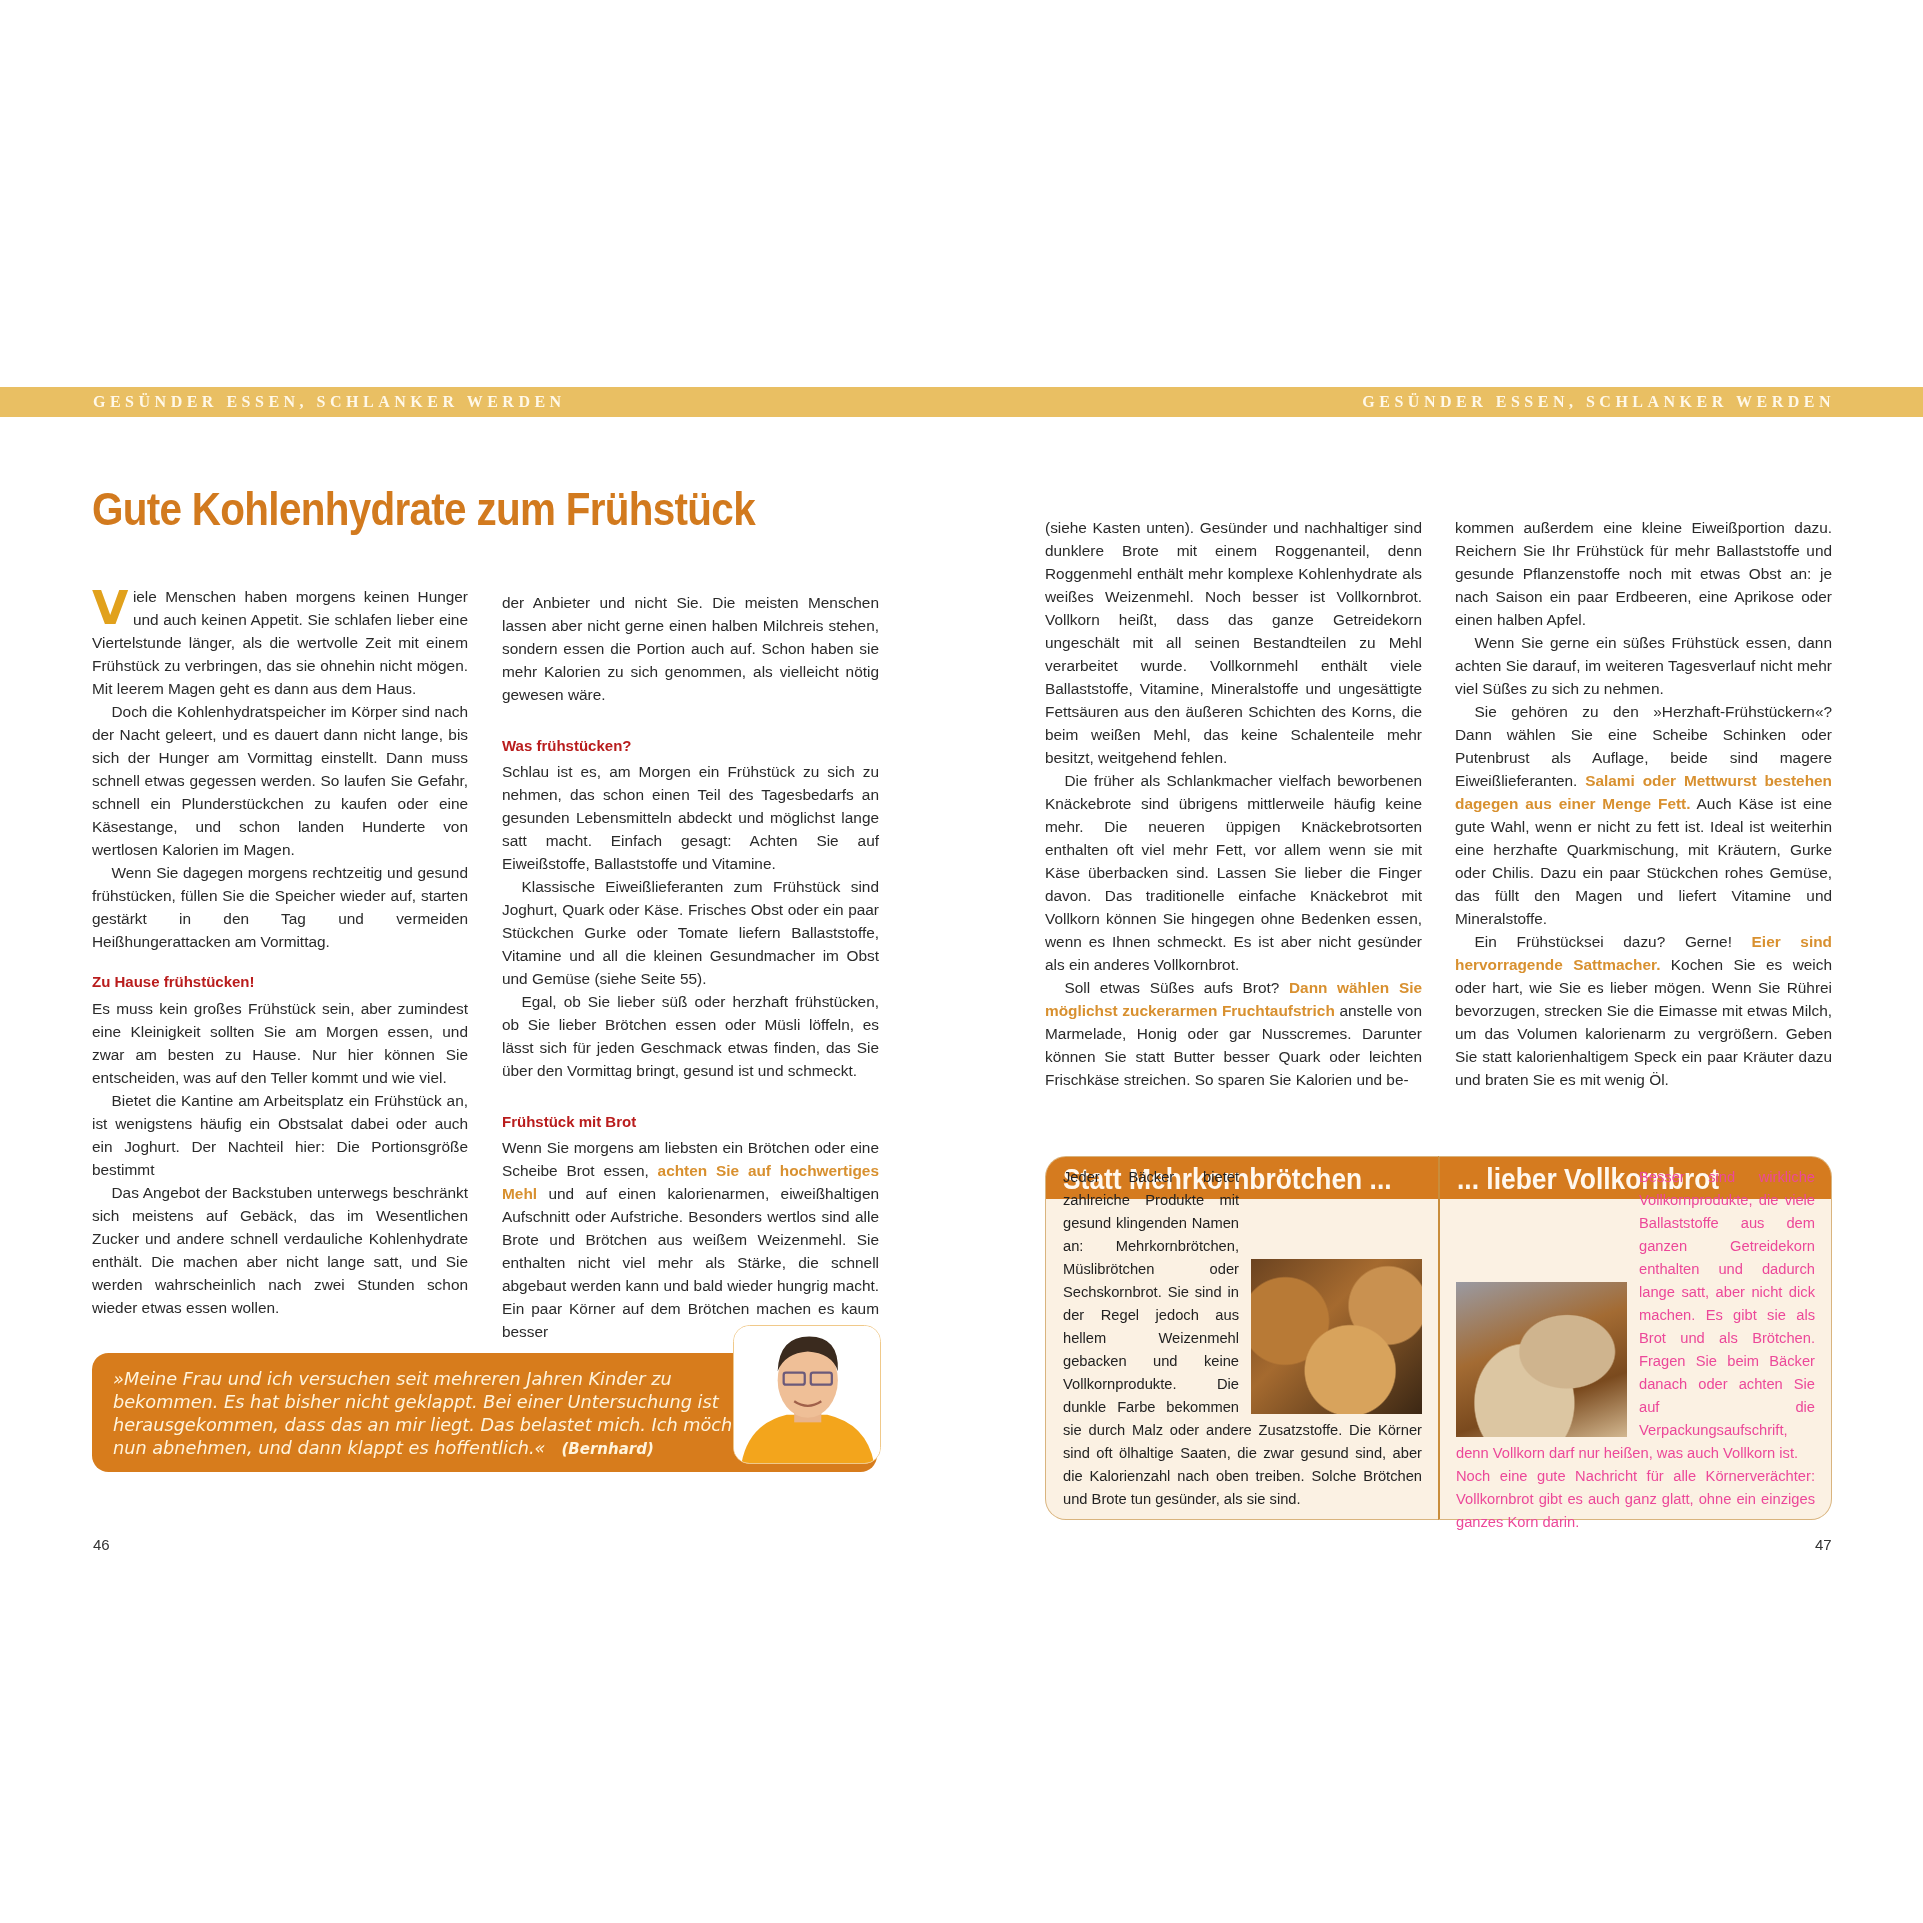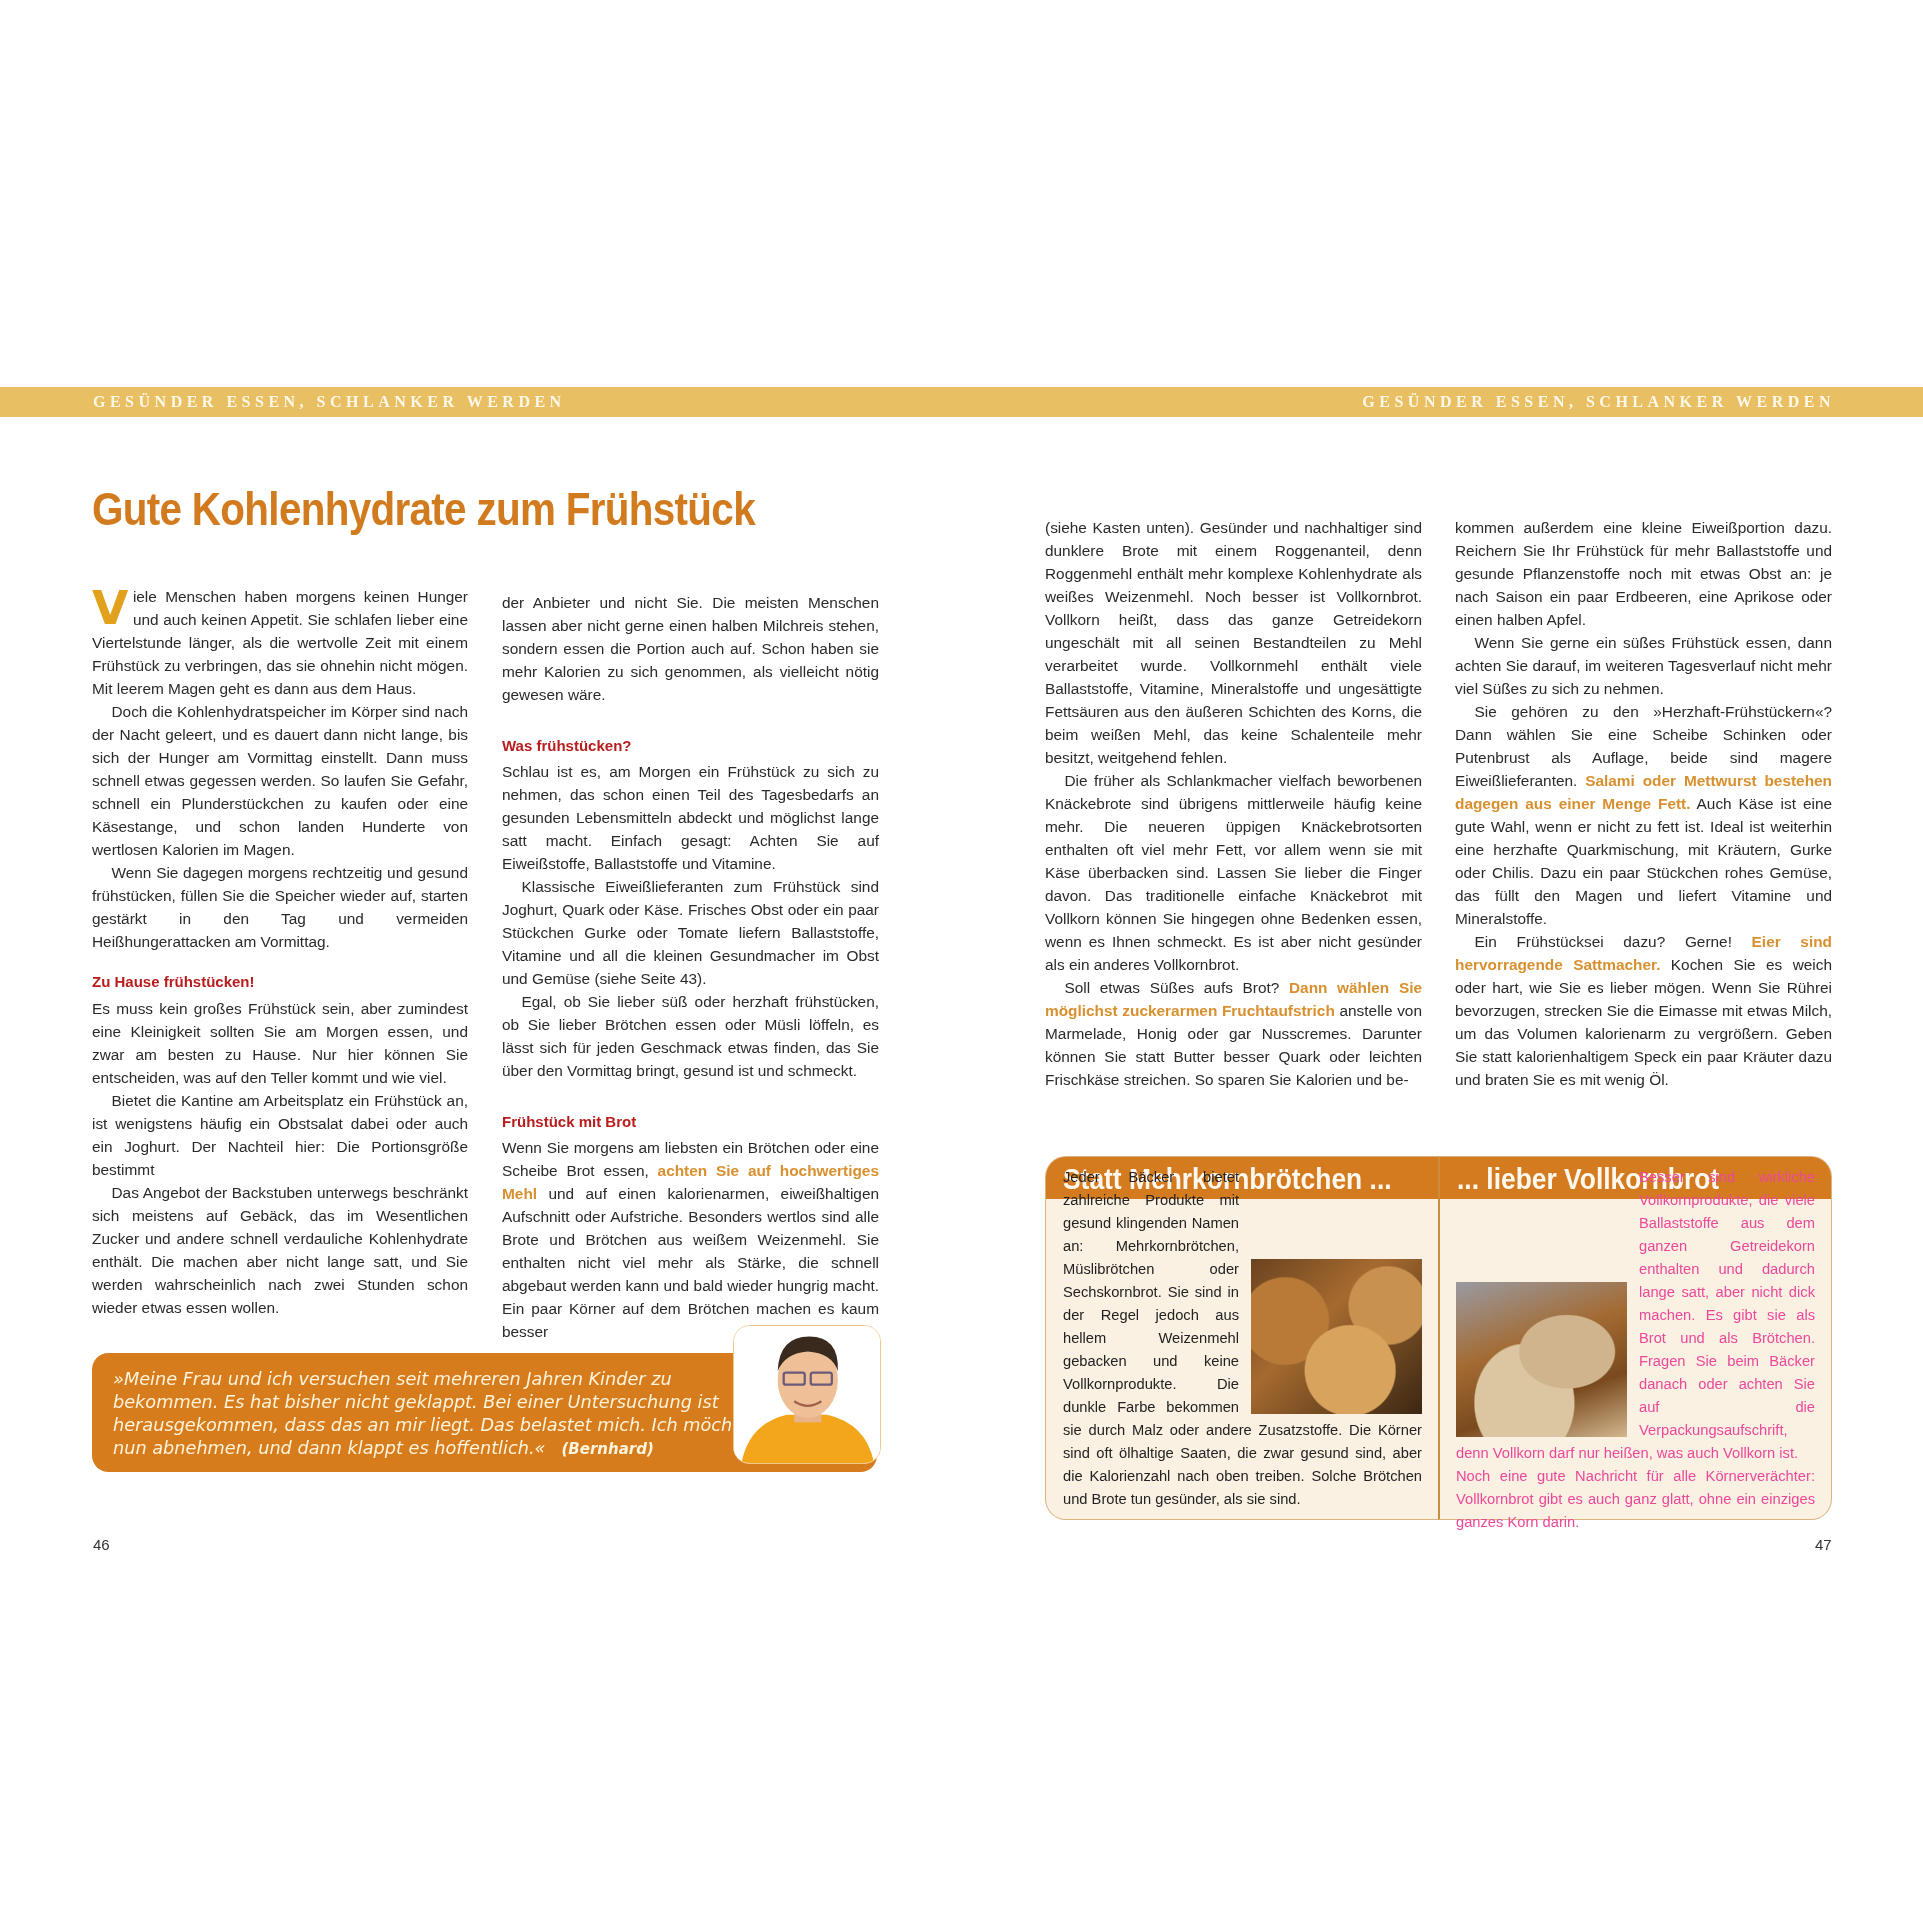--- a/index.html
+++ b/index.html
@@ -75,21 +75,21 @@
   <h3>Zu Hause frühstücken!</h3>
   <p class="noind">Es muss kein großes Frühstück sein, aber zumindest eine Kleinigkeit sollten Sie am Morgen essen, und zwar am besten zu Hause. Nur hier können Sie entscheiden, was auf den Teller kommt und wie viel.</p>
   <p>Bietet die Kantine am Arbeitsplatz ein Frühstück an, ist wenigstens häufig ein Obstsalat dabei oder auch ein Joghurt. Der Nachteil hier: Die Portionsgröße bestimmt</p>
   <p>Das Angebot der Backstuben unterwegs beschränkt sich meistens auf Gebäck, das im Wesentlichen Zucker und andere schnell verdauliche Kohlenhydrate enthält. Die machen aber nicht lange satt, und Sie werden wahrscheinlich nach zwei Stunden schon wieder etwas essen wollen.</p>
 </div>
 
 <div class="col c2">
   <p class="noind">der Anbieter und nicht Sie. Die meisten Menschen lassen aber nicht gerne einen halben Milchreis stehen, sondern essen die Portion auch auf. Schon haben sie mehr Kalorien zu sich genommen, als vielleicht nötig gewesen wäre.</p>
   <h3 style="margin-top:25.6px">Was frühstücken?</h3>
   <p class="noind">Schlau ist es, am Morgen ein Frühstück zu sich zu nehmen, das schon einen Teil des Tagesbedarfs an gesunden Lebensmitteln abdeckt und möglichst lange satt macht. Einfach gesagt: Achten Sie auf Eiweißstoffe, Ballaststoffe und Vitamine.</p>
-  <p>Klassische Eiweißlieferanten zum Frühstück sind Joghurt, Quark oder Käse. Frisches Obst oder ein paar Stückchen Gurke oder Tomate liefern Ballaststoffe, Vitamine und all die kleinen Gesundmacher im Obst und Gemüse (siehe Seite 43).</p>
+  <p>Klassische Eiweißlieferanten zum Frühstück sind Joghurt, Quark oder Käse. Frisches Obst oder ein paar Stückchen Gurke oder Tomate liefern Ballaststoffe, Vitamine und all die kleinen Gesundmacher im Obst und Gemüse (siehe Seite 55).</p>
   <p>Egal, ob Sie lieber süß oder herzhaft frühstücken, ob Sie lieber Brötchen essen oder Müsli löffeln, es lässt sich für jeden Geschmack etwas finden, das Sie über den Vormittag bringt, gesund ist und schmeckt.</p>
   <h3 style="margin-top:25.6px">Frühstück mit Brot</h3>
   <p class="noind"><span>Wenn Sie morgens am liebsten ein Brötchen oder eine Scheibe Brot essen, </span><span class="hl">achten Sie auf hochwertiges Mehl</span><span> und auf einen kalorienarmen, eiweißhaltigen Aufschnitt oder Aufstriche. Besonders wertlos sind alle Brote und Brötchen aus weißem Weizenmehl. Sie enthalten nicht viel mehr als Stärke, die schnell abgebaut werden kann und bald wieder hungrig macht. Ein paar Körner auf dem Brötchen machen es kaum besser</span></p>
 </div>
 
 <div class="col c3">
   <p class="noind">(siehe Kasten unten). Gesünder und nachhaltiger sind dunklere Brote mit einem Roggenanteil, denn Roggenmehl enthält mehr komplexe Kohlenhydrate als weißes Weizenmehl. Noch besser ist Vollkornbrot. Vollkorn heißt, dass das ganze Getreidekorn ungeschält mit all seinen Bestandteilen zu Mehl verarbeitet wurde. Vollkornmehl enthält viele Ballaststoffe, Vitamine, Mineralstoffe und ungesättigte Fettsäuren aus den äußeren Schichten des Korns, die beim weißen Mehl, das keine Schalenteile mehr besitzt, weitgehend fehlen.</p>
   <p>Die früher als Schlankmacher vielfach beworbenen Knäckebrote sind übrigens mittlerweile häufig keine mehr. Die neueren üppigen Knäckebrotsorten enthalten oft viel mehr Fett, vor allem wenn sie mit Käse überbacken sind. Lassen Sie lieber die Finger davon. Das traditionelle einfache Knäckebrot mit Vollkorn können Sie hingegen ohne Bedenken essen, wenn es Ihnen schmeckt. Es ist aber nicht gesünder als ein anderes Vollkornbrot.</p>
   <p><span>Soll etwas Süßes aufs Brot? </span><span class="hl">Dann wählen Sie möglichst zuckerarmen Fruchtaufstrich</span><span> anstelle von Marmelade, Honig oder gar Nusscremes. Darunter können Sie statt Butter besser Quark oder leichten Frischkäse streichen. So sparen Sie Kalorien und be-</span></p>
 </div>

